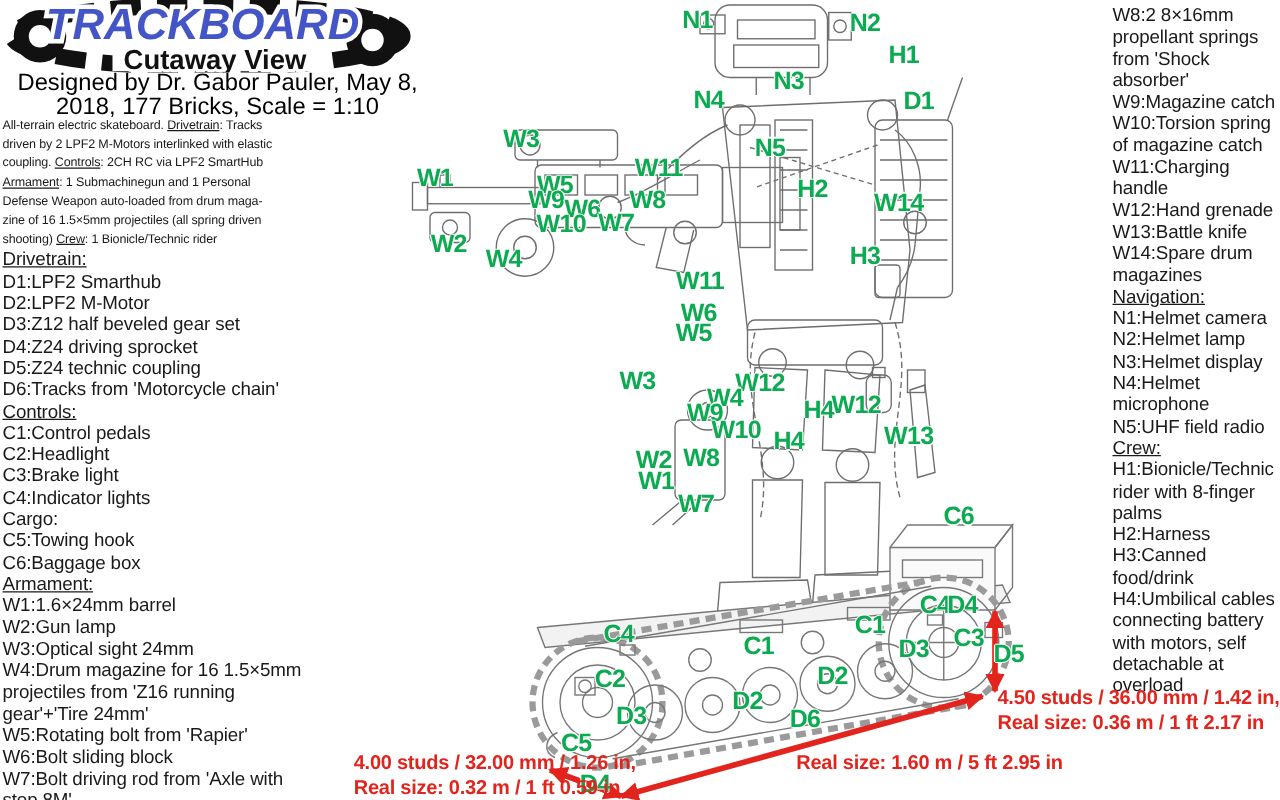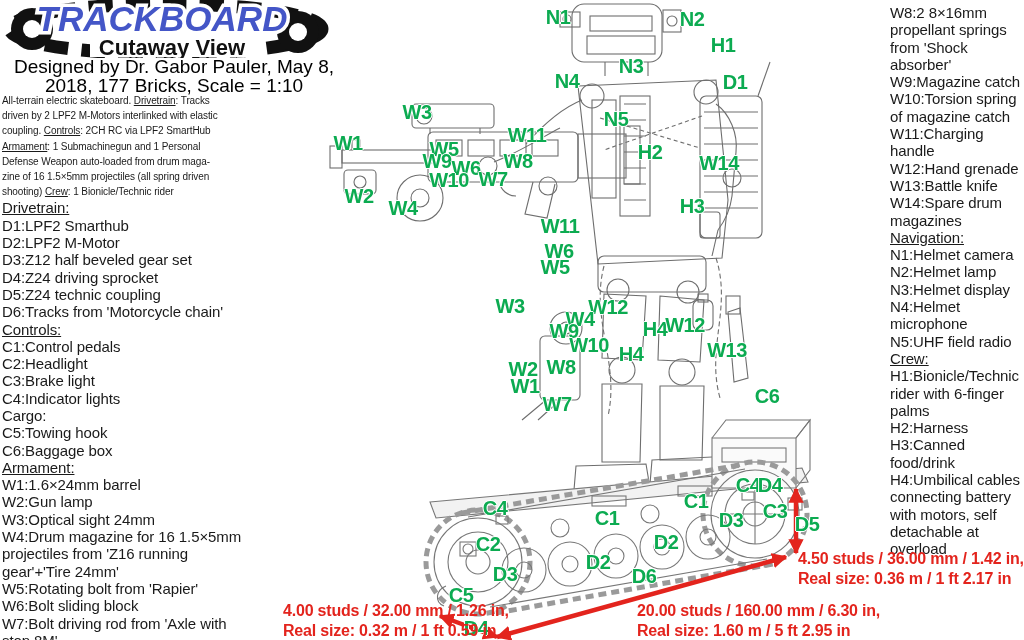--- a/index.html
+++ b/index.html
@@ -255,21 +255,21 @@
 magazines</div>
       <div class="list-heading u">Navigation:</div>
       <div class="list-item">N1:Helmet camera</div>
       <div class="list-item">N2:Helmet lamp</div>
       <div class="list-item">N3:Helmet display</div>
       <div class="list-item">N4:Helmet
 microphone</div>
       <div class="list-item">N5:UHF field radio</div>
       <div class="list-heading u">Crew:</div>
       <div class="list-item">H1:Bionicle/Technic
-rider with 6-finger
+rider with 8-finger
 palms</div>
       <div class="list-item">H2:Harness</div>
       <div class="list-item">H3:Canned
 food/drink</div>
       <div class="list-item">H4:Umbilical cables
 connecting battery
 with motors, self
 detachable at
 overload</div>
     </div>
@@ -306,21 +306,21 @@
     <div class="part-label" style="left: 564px; top: 331px;">W9</div>
     <div class="part-label" style="left: 589px; top: 345px;">W10</div>
     <div class="part-label" style="left: 655px; top: 329px;">H4</div>
     <div class="part-label" style="left: 685px; top: 325px;">W12</div>
     <div class="part-label" style="left: 631px; top: 354px;">H4</div>
     <div class="part-label" style="left: 727px; top: 350px;">W13</div>
     <div class="part-label" style="left: 523px; top: 369px;">W2</div>
     <div class="part-label" style="left: 561px; top: 367px;">W8</div>
     <div class="part-label" style="left: 525px; top: 386px;">W1</div>
     <div class="part-label" style="left: 557px; top: 404px;">W7</div>
-    <div class="part-label" style="left: 767px; top: 396px;">C6</div>
+    <div class="part-label" style="left: 767px; top: 414px;">C6</div>
     <div class="part-label" style="left: 748px; top: 485px;">C4</div>
     <div class="part-label" style="left: 770px; top: 485px;">D4</div>
     <div class="part-label" style="left: 696px; top: 501px;">C1</div>
     <div class="part-label" style="left: 775px; top: 511px;">C3</div>
     <div class="part-label" style="left: 731px; top: 520px;">D3</div>
     <div class="part-label" style="left: 807px; top: 524px;">D5</div>
     <div class="part-label" style="left: 495px; top: 508px;">C4</div>
     <div class="part-label" style="left: 607px; top: 518px;">C1</div>
     <div class="part-label" style="left: 488px; top: 544px;">C2</div>
     <div class="part-label" style="left: 666px; top: 542px;">D2</div>
@@ -329,19 +329,18 @@
     <div class="part-label" style="left: 644px; top: 576px;">D6</div>
     <div class="part-label" style="left: 461px; top: 595px;">C5</div>
     <div class="part-label" style="left: 476px; top: 628px;">D4</div>
   </div>
 
 <div class="dim dim-front">
   <div>4.00 studs / 32.00 mm / 1.26 in,</div>
   <div>Real size: 0.32 m / 1 ft 0.59 in</div>
 </div>
 <div class="dim dim-length">
-  <div>20.00 studs / 160.00 mm / 6.30 in,</div>
   <div>Real size: 1.60 m / 5 ft 2.95 in</div>
 </div>
 <div class="dim dim-height">
   <div>4.50 studs / 36.00 mm / 1.42 in,</div>
   <div>Real size: 0.36 m / 1 ft 2.17 in</div>
 </div>
 
 </body></html>

